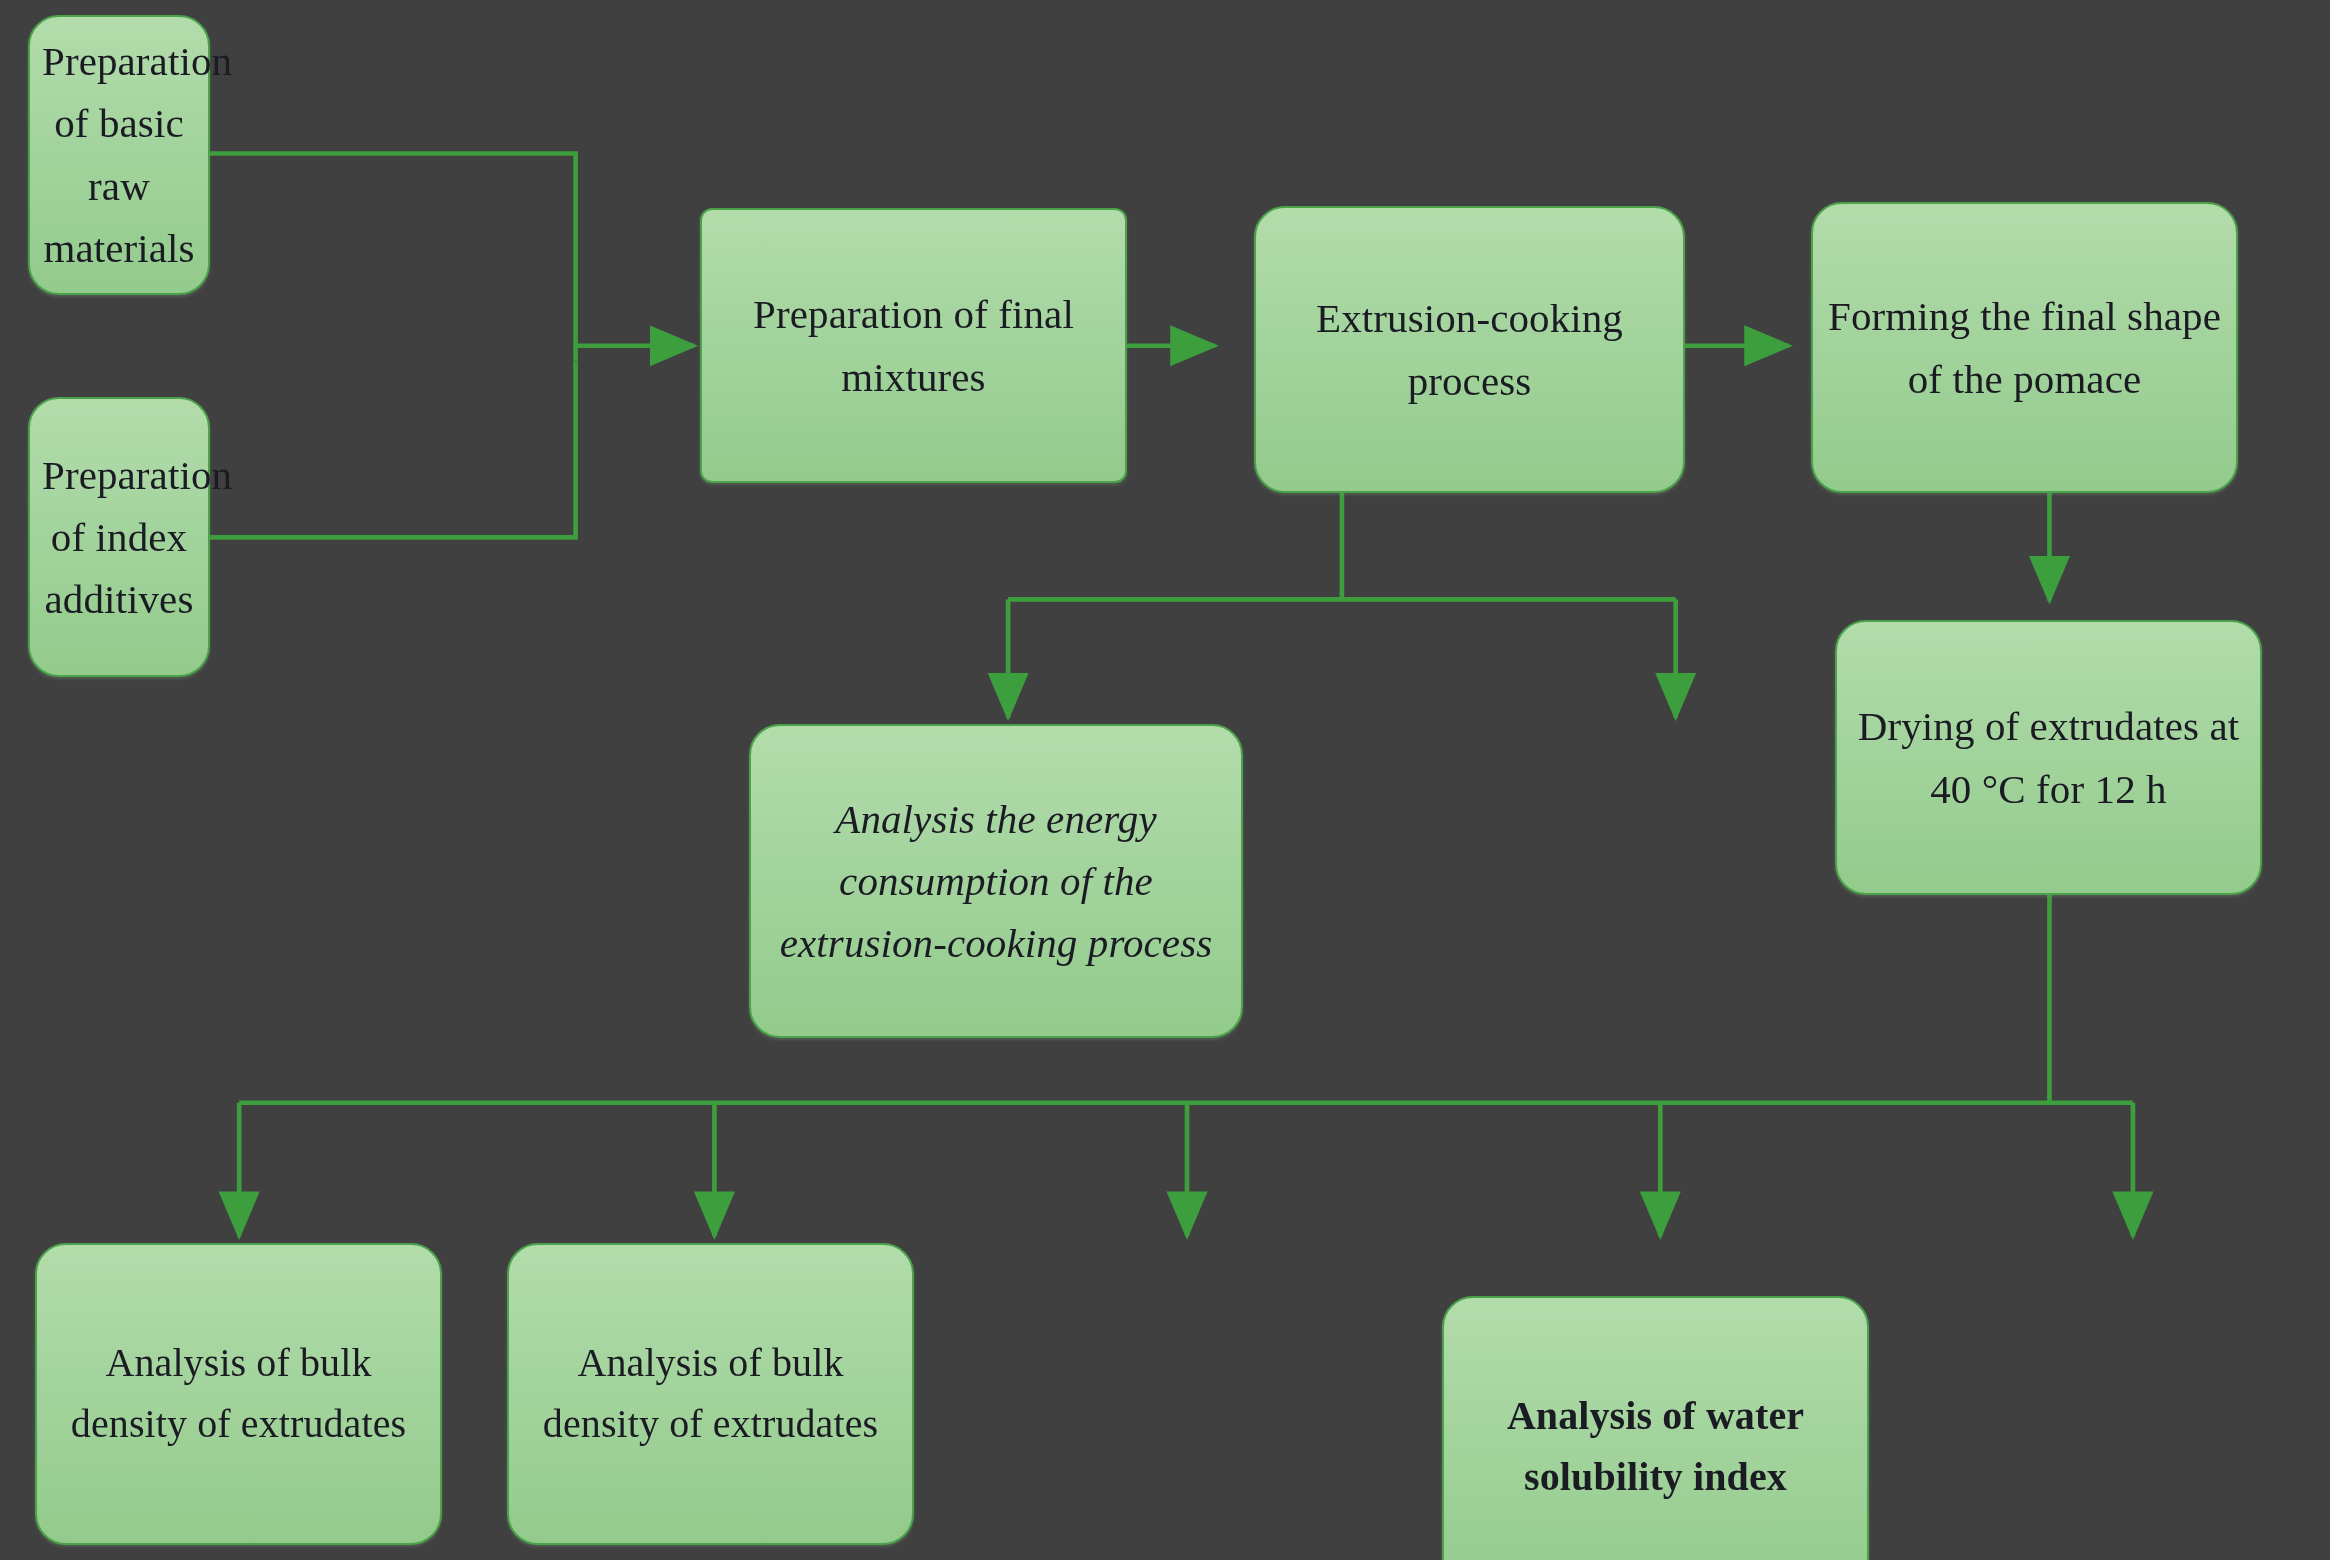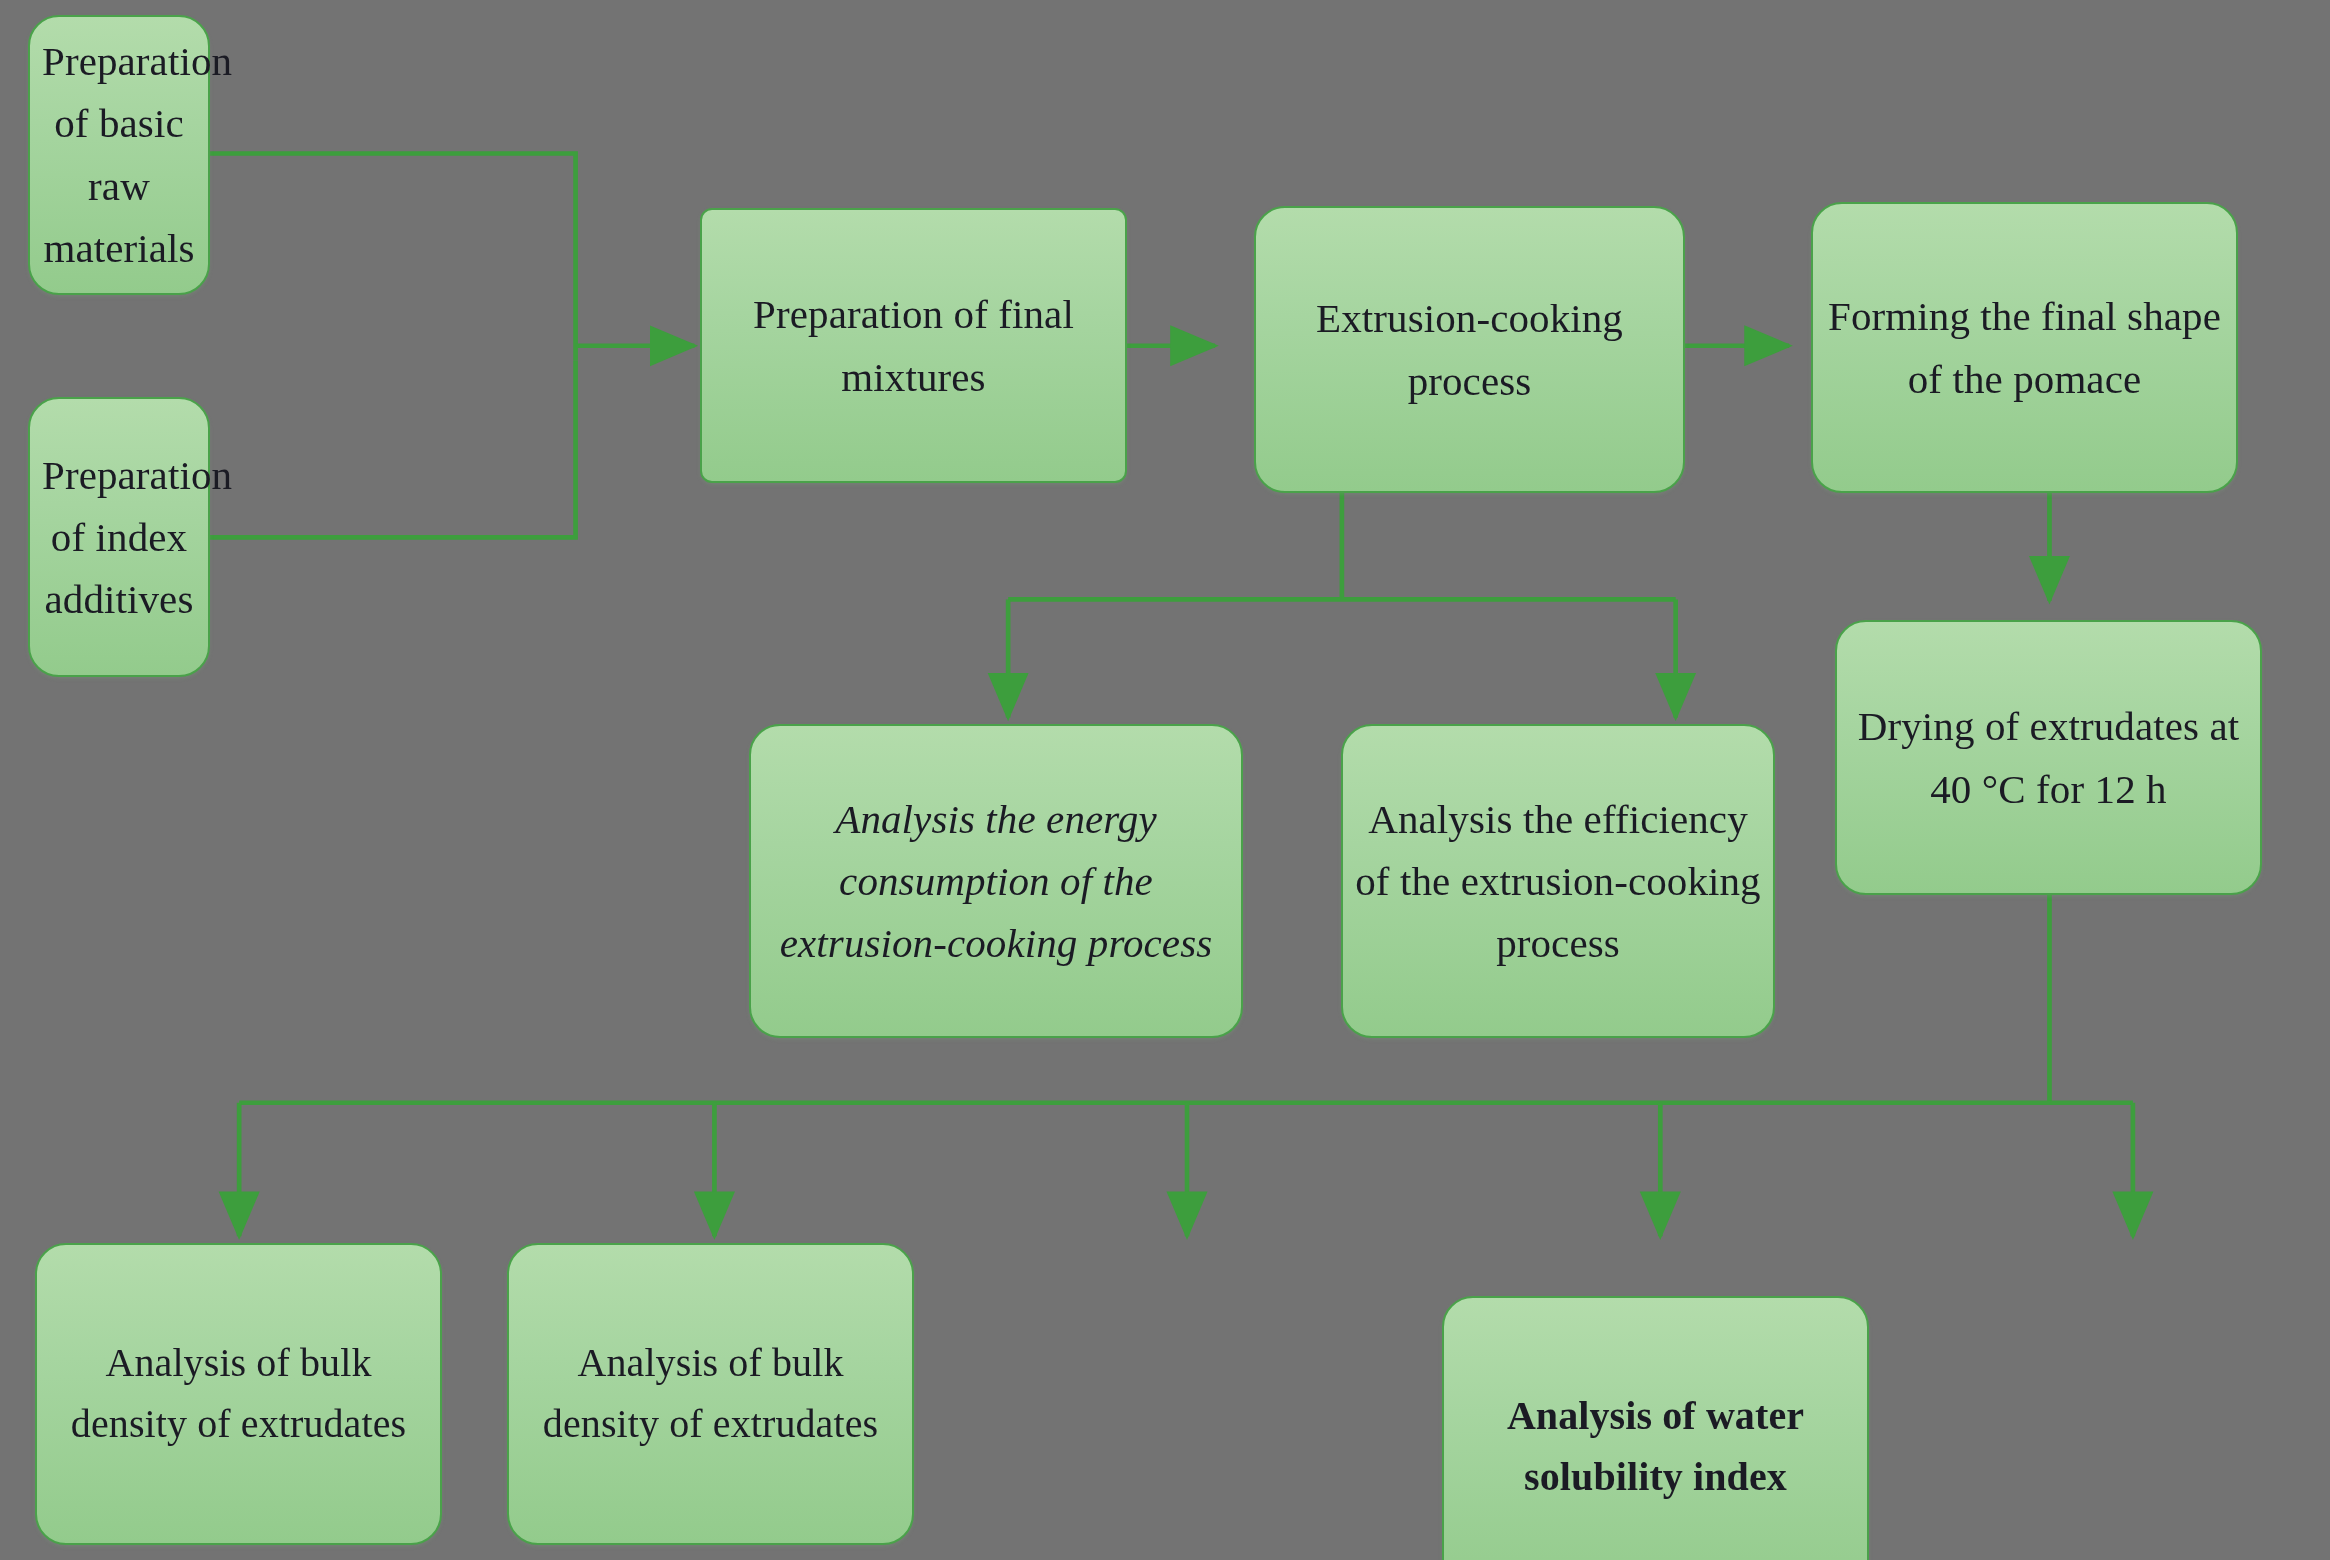--- a/index.html
+++ b/index.html
@@ -8,21 +8,21 @@
     padding: 0;
     background: #ffffff;
   }
   body {
     font-family: "Liberation Serif", "DejaVu Serif", serif;
   }
   #stage {
     position: relative;
     width: 2330px;
     height: 1560px;
-    background: #737373;
+    background: #404040;
     overflow: hidden;
   }
   
   #connectors {
     position: absolute;
     left: 0;
     top: 0;
     width: 2330px;
     height: 1560px;
     pointer-events: none;
@@ -109,23 +109,20 @@
   </div>
 
   <div class="node" style="left:1811px; top:202px; width:427px; height:291px;">
     <span class="label">Forming the final shape of the pomace</span>
   </div>
 
   <div class="node" style="left:749px; top:724px; width:494px; height:314px;font-style:italic;">
     <span class="label">Analysis the energy consumption of the extrusion-cooking process</span>
   </div>
 
-  <div class="node" style="left:1341px; top:724px; width:434px; height:314px;">
-    <span class="label">Analysis the efficiency of the extrusion-cooking process</span>
-  </div>
 
   <div class="node" style="left:1835px; top:620px; width:427px; height:275px;">
     <span class="label">Drying of extrudates at 40 °C for 12 h</span>
   </div>
 
   <div class="node small-pad" style="left:35px; top:1243px; width:407px; height:302px;">
     <span class="label">Analysis of bulk density of extrudates</span>
   </div>
 
   <div class="node small-pad" style="left:507px; top:1243px; width:407px; height:302px;">

